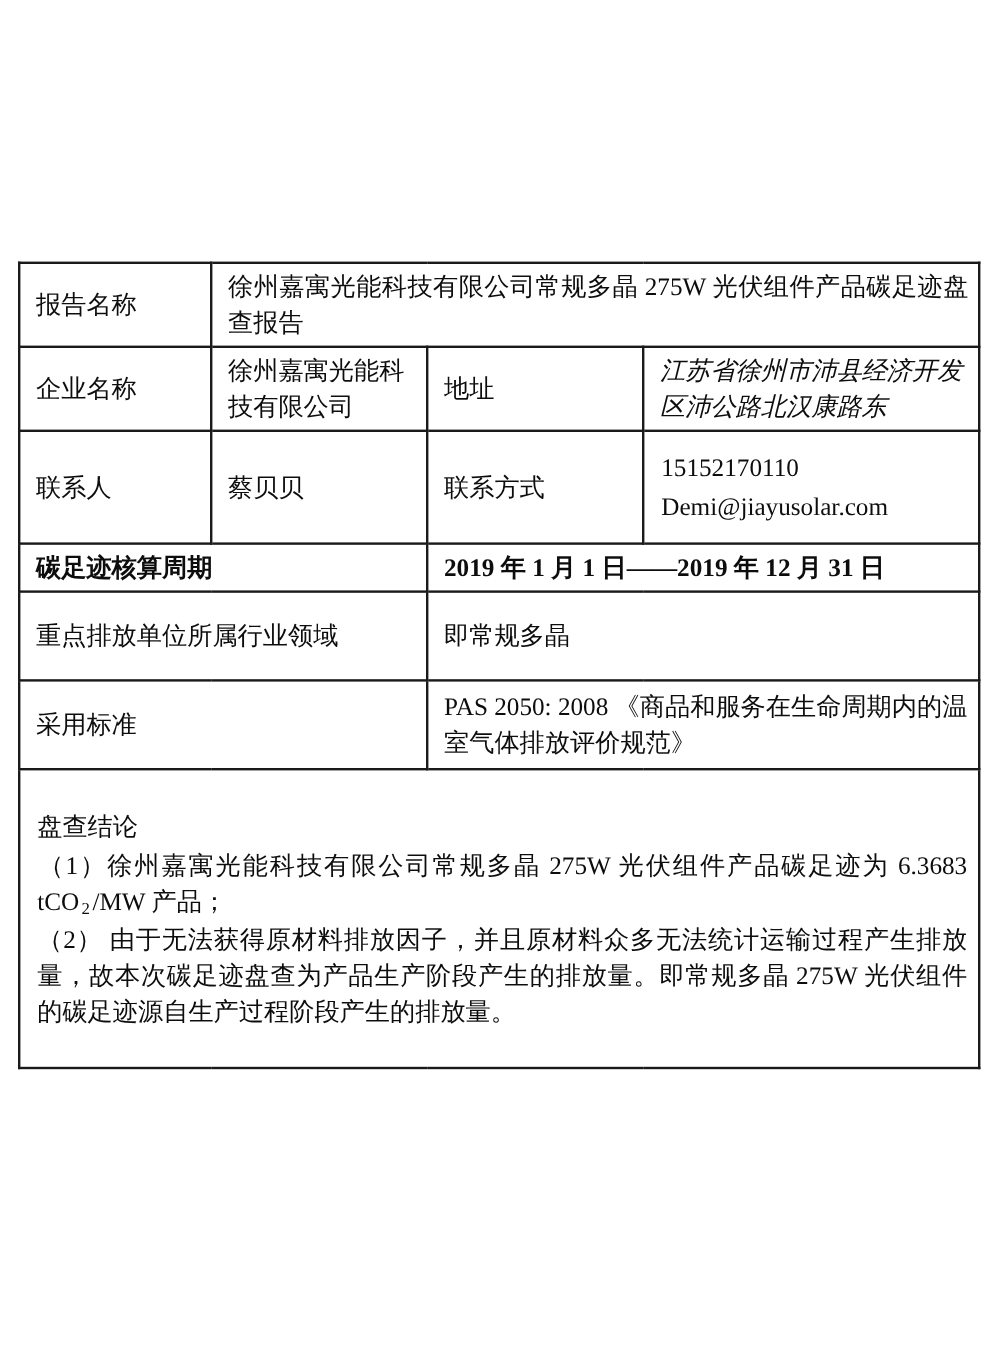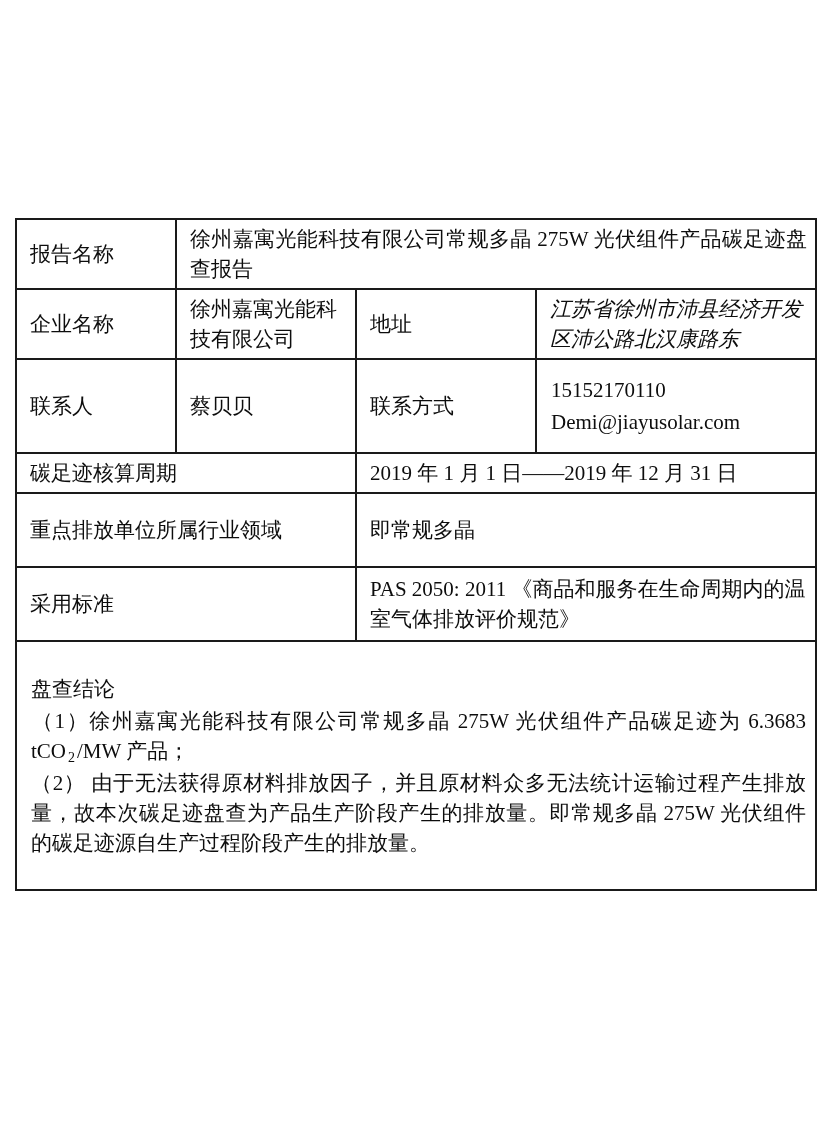--- a/index.html
+++ b/index.html
@@ -30,21 +30,21 @@
     border:2px solid var(--border);
     vertical-align:middle;
     font-size:21px;
     line-height:30px;
     padding:4px 8px 4px 13px;
     word-break:break-word;
   }
   tr.r1{height:70px;}
   tr.r2{height:69px;}
   tr.r3{height:94px;}
-  tr.r4{height:39px;}
+  tr.r4{height:39px;font-weight:bold;}
   tr.r5{height:40px;}
   tr.r6{height:74px;margin-top:20px;}
   tr.r7{height:74px;}
   tr.r8{height:249px;margin-top:43px;}
   td.title-value{padding-right:45px;text-align:justify;margin-top:25px;}
   td.addr-value{padding-left:12px;padding-right:20px;font-style:italic;}
   td.std-value{padding-left:14px;padding-right:36px;}
   td.contact-value{line-height:31px;}
   td.conclusion-cell{
     vertical-align:top;
@@ -100,21 +100,21 @@
     </tr>
 
 
     <tr class="r6">
       <td colspan="2">重点排放单位所属行业领域</td>
       <td colspan="2">即常规多晶</td>
     </tr>
 
     <tr class="r7">
       <td colspan="2">采用标准</td>
-      <td colspan="2" class="std-value">PAS 2050: 2011 《商品和服务在生命周期内的温室气体排放评价规范》</td>
+      <td colspan="2" class="std-value">PAS 2050: 2008 《商品和服务在生命周期内的温室气体排放评价规范》</td>
     </tr>
 
     <tr class="r8">
       <td colspan="4" class="conclusion-cell">
         <p class="heading">盘查结论</p>
         <p><span>（1）徐州嘉寓光能科技有限公司常规多晶 275W 光伏组件产品碳足迹为 6.3683 tCO</span><sub class="chem">2</sub><span>/MW 产品；</span></p>
         <p>（2） 由于无法获得原材料排放因子，并且原材料众多无法统计运输过程产生排放量，故本次碳足迹盘查为产品生产阶段产生的排放量。即常规多晶 275W 光伏组件的碳足迹源自生产过程阶段产生的排放量。</p>
       </td>
     </tr>
   </tbody>

